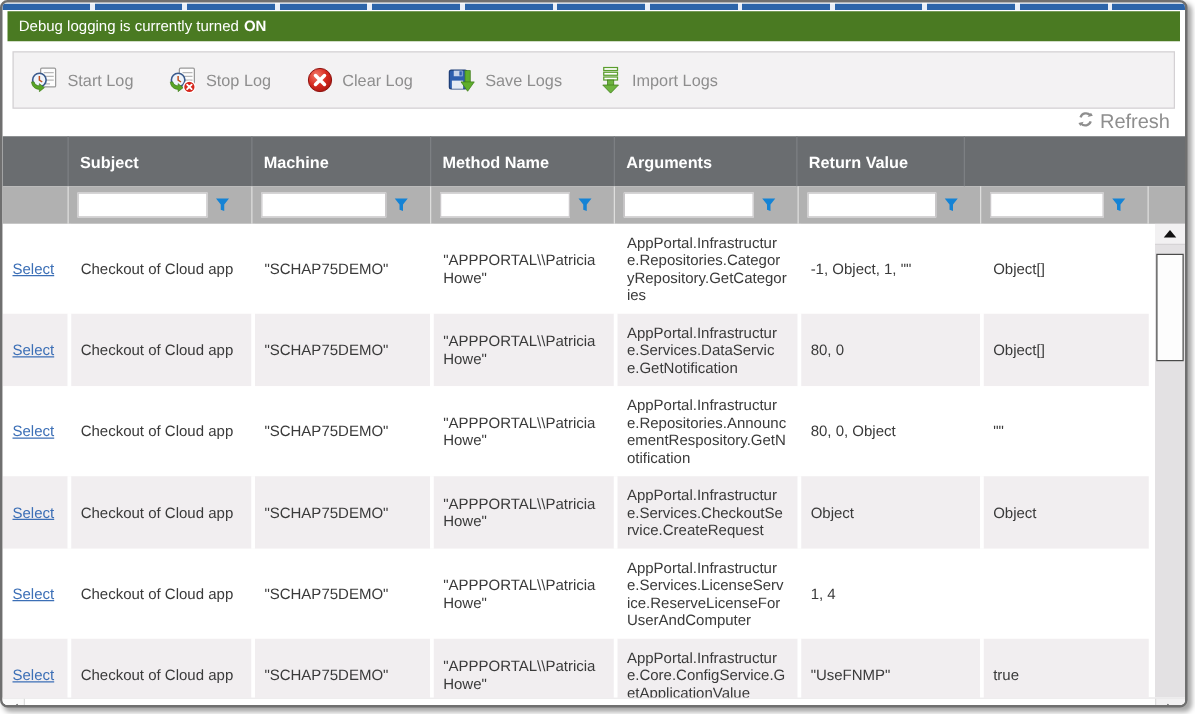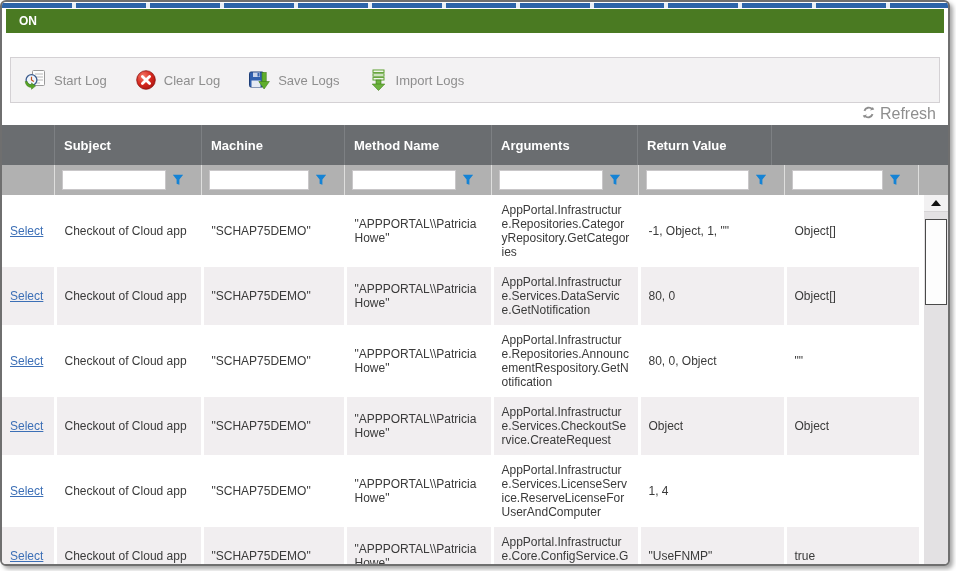--- a/index.html
+++ b/index.html
@@ -10,21 +10,21 @@
     box-shadow:3px 3px 4px rgba(0,0,0,0.35); overflow:hidden;
   }
   
   .top-strip { height:5px; margin-top:1px;
     background:repeating-linear-gradient(90deg,#2c64a9 0 70px,#e8eef7 70px 74px); }
   
   .banner { margin:1px 4px 0 4px; height:24px; background:#4a7a22; color:#ffffff;
     font-size:12px; display:flex; align-items:center; padding-left:9px; }
   .banner b { margin-left:4px; font-weight:bold; }
   
-  .toolbar { margin:24px 8px 0 8px; height:46px; background:#f3f2f3;
+  .toolbar { margin:8px 8px 0 8px; height:46px; background:#f3f2f3;
     border:1px solid #d4d1d4; display:flex; align-items:center; padding-left:7px; }
   .tb-btn { display:flex; align-items:center; gap:7px; padding:4px 10px 4px 6px;
     color:#8e8e8e; font-size:13px; cursor:default; margin-right:12px; white-space:nowrap; }
   .tb-btn svg { display:block; }
   
   .refresh-row { height:22px; display:flex; justify-content:flex-end; align-items:center;
     padding-right:12px; }
   .refresh { display:flex; align-items:center; gap:5px; color:#8e8e8e; font-size:16px; }
   
   .grid-head { display:flex; height:40px; background:#6a6d70; }
@@ -71,38 +71,53 @@
     border-left:6px solid #111; }
 </style>
 </head>
 <body>
 
 <div class="window">
 
   <div class="top-strip"></div>
 
   <div class="banner">
+    <span>Debug logging is currently turned</span>
     <b>ON</b>
   </div>
 
   <div class="toolbar">
 
     <div class="tb-btn">
       <span>
         <svg width="23" height="22" viewBox="0 0 23 22">
           <rect x="8.5" y="1.5" width="12" height="15" rx="1" fill="#fdfdfd" stroke="#9a9a9a"></rect>
           <path d="M11 5h8M11 8h8M11 11h8M11 14h5" stroke="#b8b8b8" stroke-width="1"></path>
           <circle cx="7.5" cy="11" r="5.4" fill="#eef4fb" stroke="#3a5a8c" stroke-width="1.3"></circle>
           <path d="M7.5 7.8v3.2l2.3 1.6" stroke="#c05020" stroke-width="1.2" fill="none"></path>
           <path d="M1.2 12.5c.4 3.8 3 5.9 6.3 6l0 1.8 4-3.2-4-3.2 0 1.8c-2.3-.1-3.8-1.4-4.2-3.2z" fill="#58a426" stroke="#3c7a18" stroke-width=".5"></path>
         </svg>
       </span>
       <span>Start Log</span>
     </div>
 
+    <div class="tb-btn">
+      <span>
+        <svg width="23" height="22" viewBox="0 0 23 22">
+          <rect x="8.5" y="1.5" width="12" height="15" rx="1" fill="#fdfdfd" stroke="#9a9a9a"></rect>
+          <path d="M11 5h8M11 8h8M11 11h8M11 14h5" stroke="#b8b8b8" stroke-width="1"></path>
+          <circle cx="7.5" cy="11" r="5.4" fill="#eef4fb" stroke="#3a5a8c" stroke-width="1.3"></circle>
+          <path d="M7.5 7.8v3.2l2.3 1.6" stroke="#c05020" stroke-width="1.2" fill="none"></path>
+          <path d="M1.2 12.5c.4 3.8 3 5.9 6.3 6l0 1.8 4-3.2-4-3.2 0 1.8c-2.3-.1-3.8-1.4-4.2-3.2z" fill="#58a426" stroke="#3c7a18" stroke-width=".5"></path>
+          <circle cx="16.5" cy="16.5" r="4.6" fill="#d6281e" stroke="#ffffff" stroke-width="1"></circle>
+          <path d="M14.7 14.7l3.6 3.6M18.3 14.7l-3.6 3.6" stroke="#ffffff" stroke-width="1.5" stroke-linecap="round"></path>
+        </svg>
+      </span>
+      <span>Stop Log</span>
+    </div>
 
     <div class="tb-btn">
       <span>
         <svg width="22" height="22" viewBox="0 0 22 22">
           <defs>
             <radialGradient id="gr" cx="35%" cy="30%" r="80%">
               <stop offset="0%" stop-color="#f47a6a"></stop>
                 <stop offset="55%" stop-color="#d6281e"></stop>
                 <stop offset="100%" stop-color="#a81410"></stop>
             </radialGradient>

